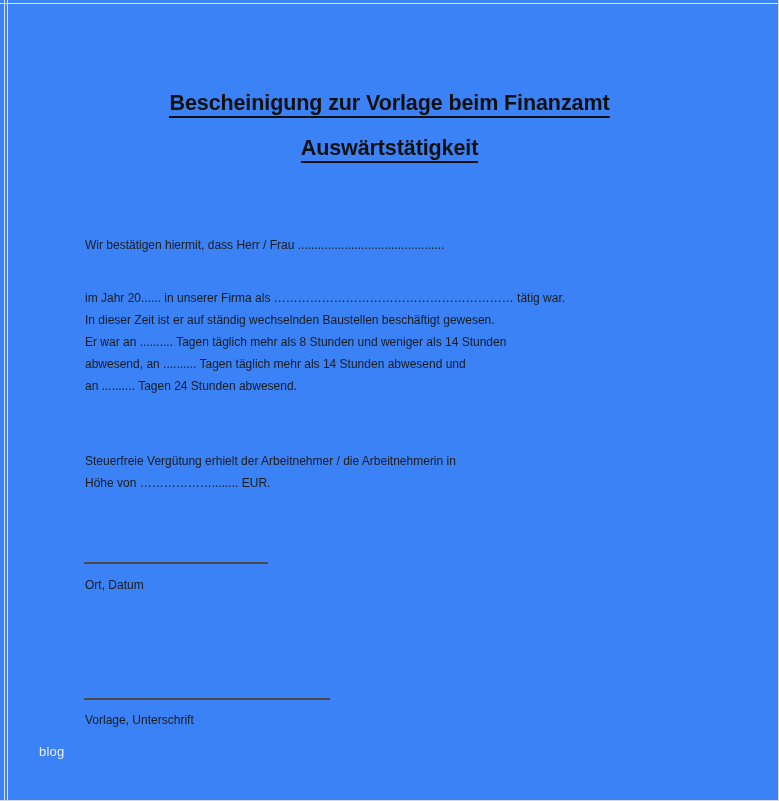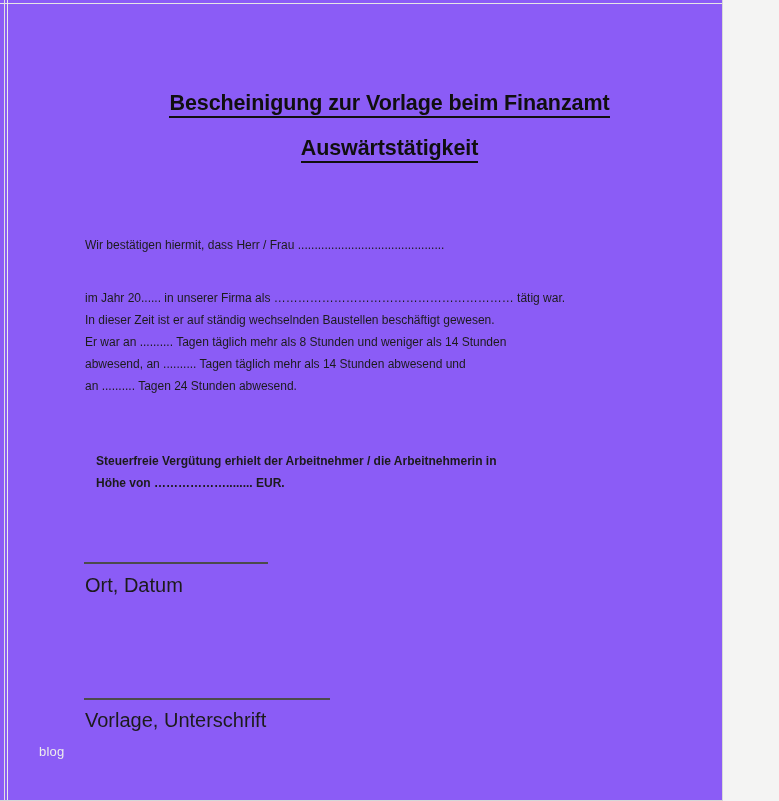--- a/index.html
+++ b/index.html
@@ -9,23 +9,23 @@
   body {
     width: 779px;
     height: 801px;
     background: #f4f4f3;
     font-family: "Liberation Sans", sans-serif;
     -webkit-font-smoothing: antialiased;
   }
 
   .page {
     position: relative;
-    width: 723px;
+    width: 779px;
     height: 801px;
-    background: #8b5cf6;
+    background: #3b82f6;
     box-sizing: border-box;
     border-right: 1px solid #d8d8d8;
     border-bottom: 1px solid #d8d8d8;
     overflow: hidden;
   }
 
   
   .edge-left {
     position: absolute;
     left: 4px;
@@ -79,42 +79,42 @@
   
   .body-text {
     position: absolute;
     color: #1c1b1b;
     font-size: 12px;
     line-height: 22px;
     white-space: pre-wrap;
   }
   .para-1 { left: 85px; top: 234px; }
   .para-2 { left: 85px; top: 287px; }
-  .para-3 { left: 96px; top: 450px; font-weight: bold; }
+  .para-3 { left: 85px; top: 450px; }
 
   
   .sig-rule {
     position: absolute;
     height: 2px;
     background: #4c4b4b;
   }
   .sig-rule-1 {
     left: 84px;
     top: 562px;
     width: 184px;
   }
   .sig-rule-2 {
     left: 84px;
     top: 698px;
     width: 246px;
   }
   .sig-label {
     position: absolute;
     color: #1c1b1b;
-    font-size: 20px;
+    font-size: 12px;
     line-height: 20px;
     white-space: nowrap;
   }
   .sig-label-1 { left: 85px; top: 575px; }
   .sig-label-2 { left: 85px; top: 710px; }
 
   
   .watermark {
     position: absolute;
     left: 39px;

